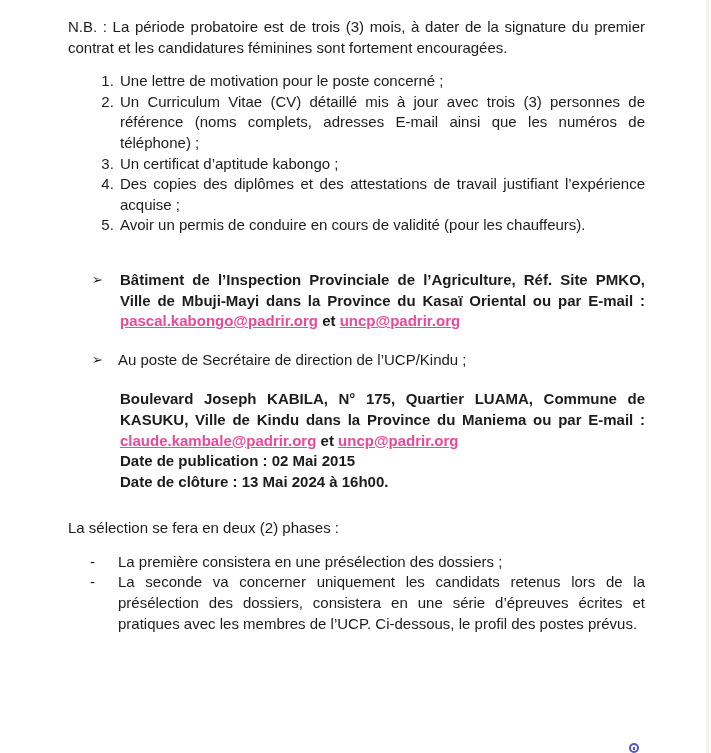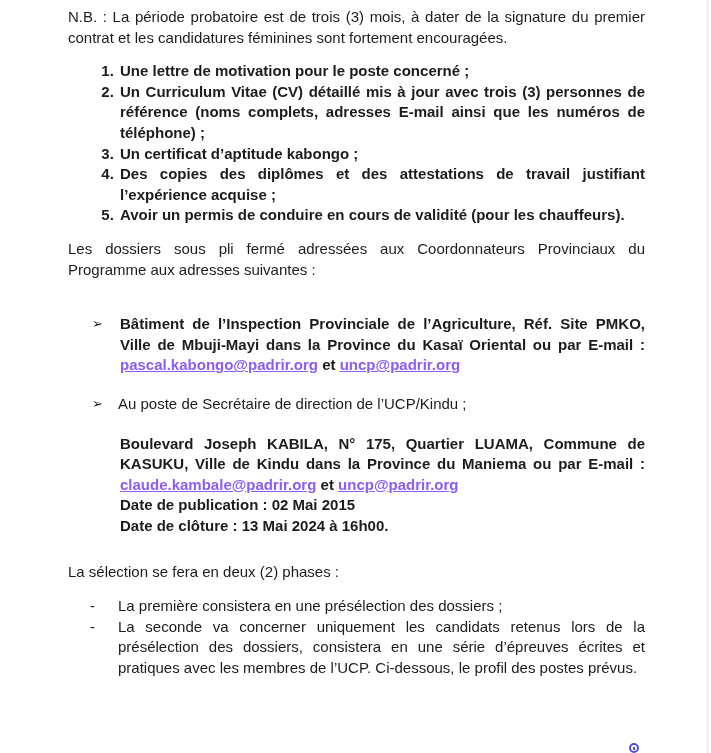--- a/index.html
+++ b/index.html
@@ -5,48 +5,47 @@
   html, body { margin: 0; padding: 0; }
   body {
     width: 711px; height: 753px;
     background: #ffffff;
     font-family: "Liberation Sans", sans-serif;
     font-size: 15px; line-height: 20.6px;
     color: #1c1c1c;
     position: relative;
     overflow: hidden;
   }
-  .doc { padding: 7px 66px 0 68px; }
+  .doc { padding: 17px 66px 0 68px; }
   p { margin: 0 0 13px 0; }
   .just { text-align: justify; }
   ol.reqs {
     margin: 0 0 13px 0;
     padding-left: 50px;
-    font-weight: bold;
   }
   ol.reqs li { text-align: justify; padding-left: 2px; }
   .submission { margin-bottom: 0; }
   .office { margin-top: 34px; }
   .office.second { margin-top: 18px; }
   .office-title {
     position: relative;
     padding-left: 50px;
     margin-bottom: 19px;
   }
   .arrow {
     position: absolute; left: 24px; top: 0;
     font-size: 13px;
   }
   .address {
     margin: 0 0 0 52px;
     font-weight: bold;
     text-align: justify;
   }
   a.email {
-    color: #8b5cf6;
+    color: #ec4899;
     font-weight: bold;
     text-decoration: underline;
   }
   .date-line {
     margin-left: 52px;
     font-weight: bold;
   }
   .selection-intro { margin: 26px 0 13px 0; }
   .phase {
     position: relative;
@@ -83,21 +82,20 @@
 
 
   <ol class="reqs">
     <li>Une lettre de motivation pour le poste concerné ;</li>
     <li>Un Curriculum Vitae (CV) détaillé mis à jour avec trois (3) personnes de référence (noms complets, adresses E-mail ainsi que les numéros de téléphone) ;</li>
     <li>Un certificat d’aptitude kabongo ;</li>
     <li>Des copies des diplômes et des attestations de travail justifiant l’expérience acquise ;</li>
     <li>Avoir un permis de conduire en cours de validité (pour les chauffeurs).</li>
   </ol>
 
-  <p class="just submission">Les dossiers sous pli fermé adressées aux Coordonnateurs Provinciaux du Programme aux adresses suivantes :</p>
 
   <div class="office">
     <div class="office-title">
       <span class="arrow">➢</span>
     </div>
     <p class="address"><span>Bâtiment de l’Inspection Provinciale de l’Agriculture, Réf. Site PMKO, Ville de Mbuji-Mayi dans la Province du Kasaï Oriental ou par E-mail : </span><a href="#" class="email">pascal.kabongo@padrir.org</a><span> et </span><a href="#" class="email">uncp@padrir.org</a></p>
   </div>
 
   <div class="office second">
     <div class="office-title">

